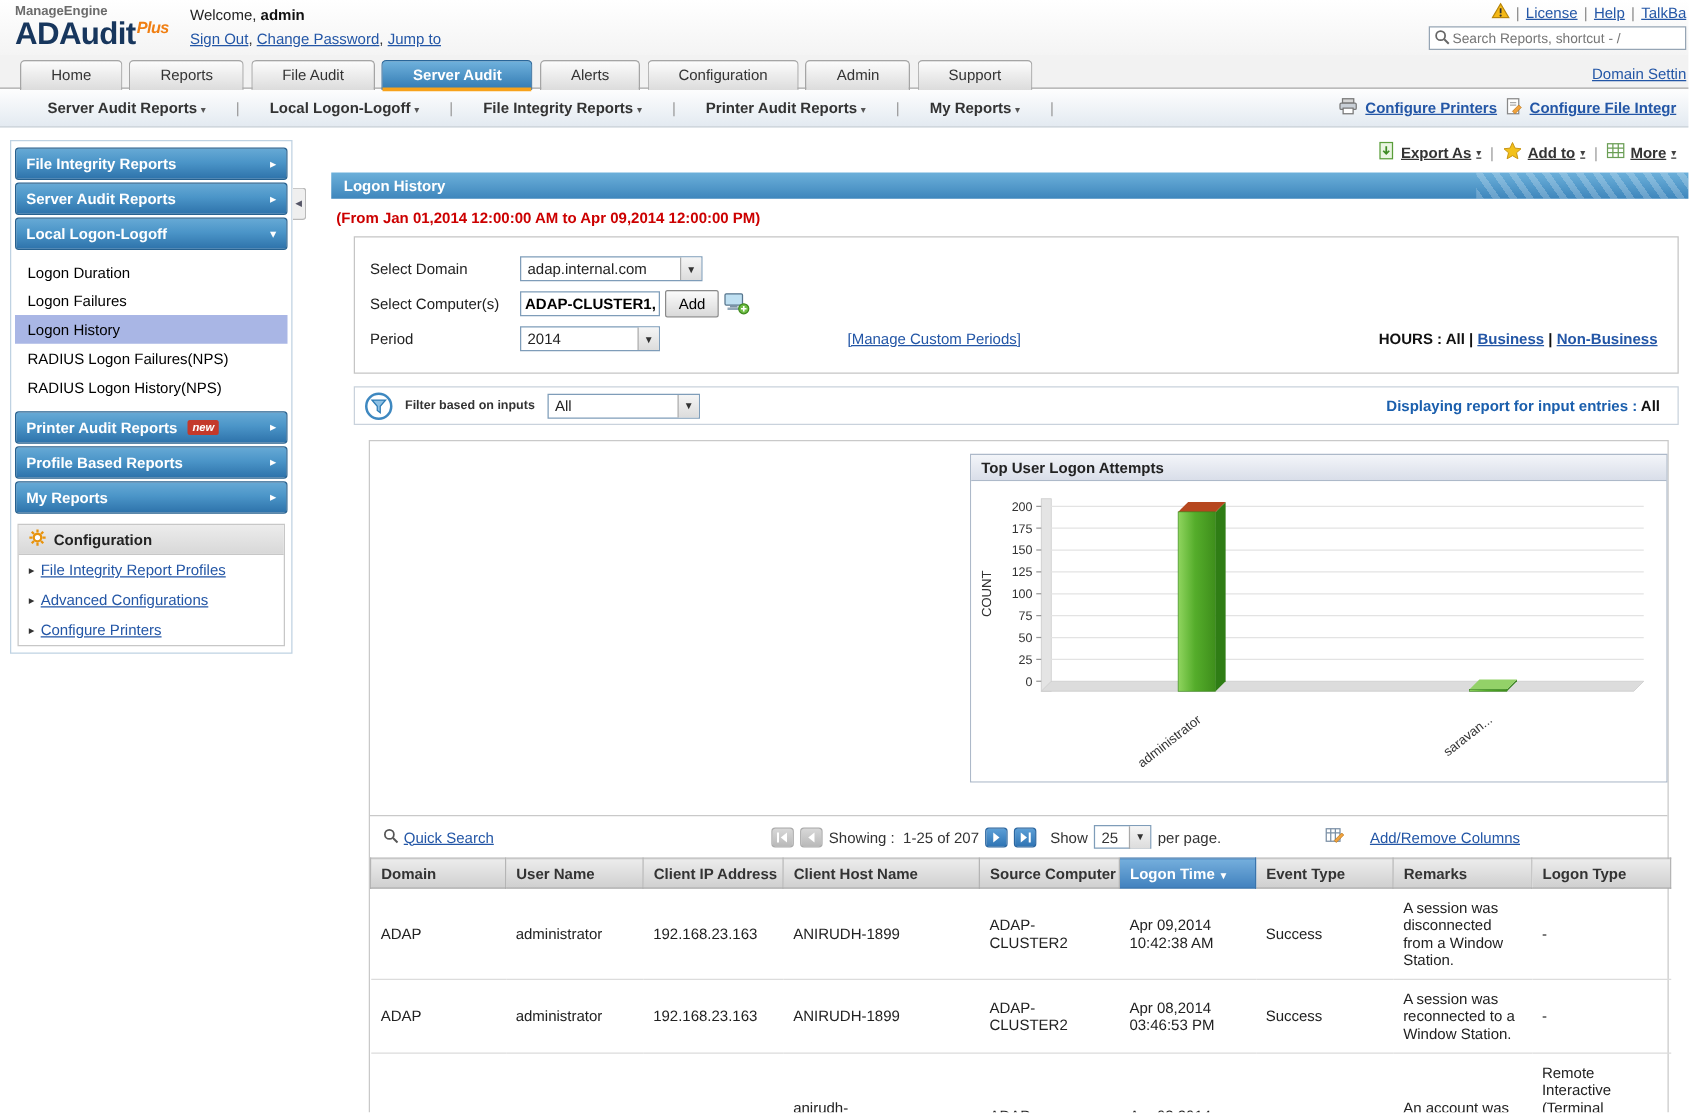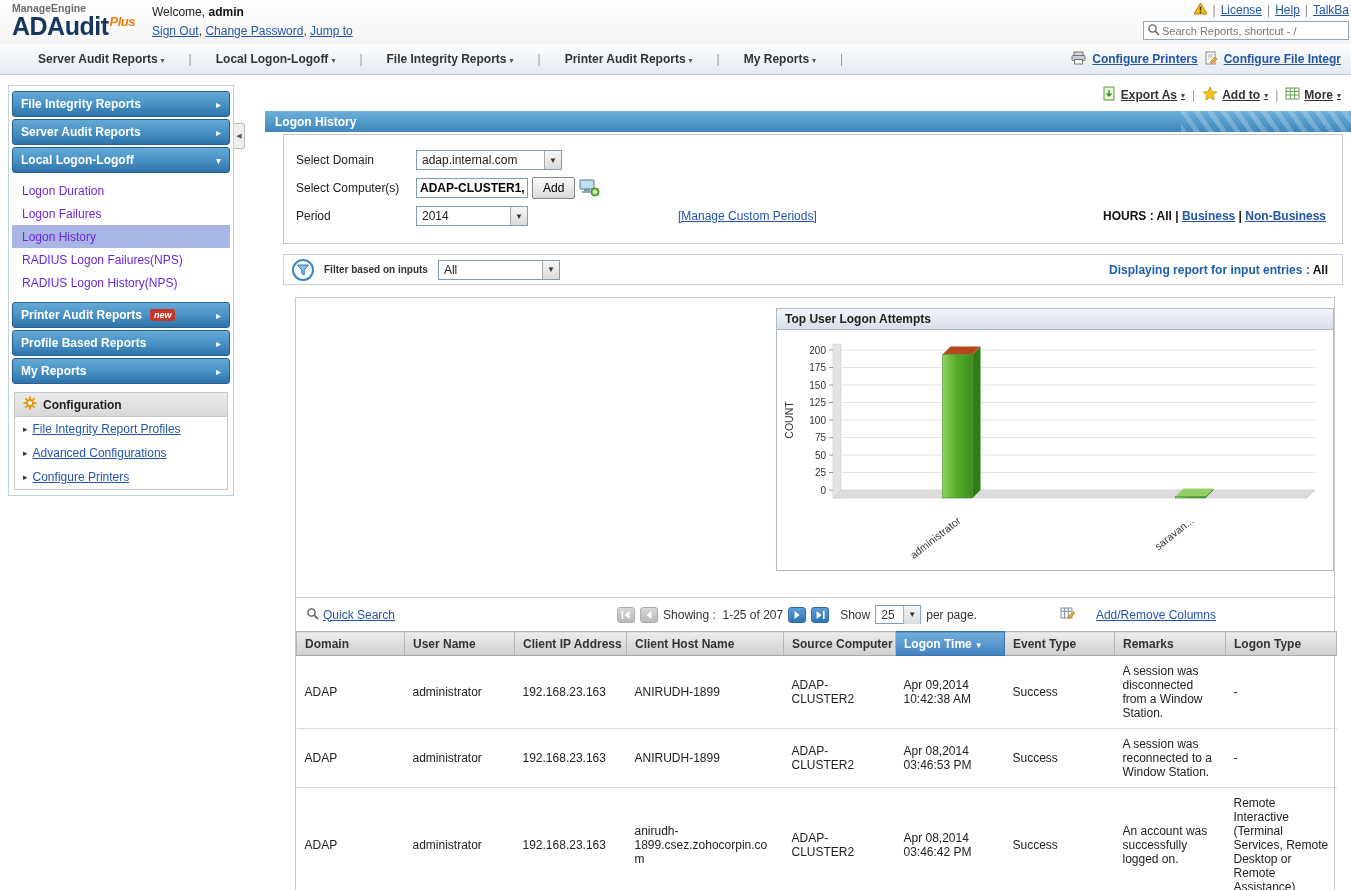--- a/index.html
+++ b/index.html
@@ -41,21 +41,21 @@
 
   
   .main { position:relative; height:787px; }
 
   
   .sidebar { position:absolute; left:8px; top:10px; width:226px; border:1px solid #BFD2E2; background:#fff; padding:3px; }
   .side-btn { position:relative; height:26px; margin:2px 0; border:1px solid #27618F; border-radius:3px; background:linear-gradient(#66A9D5 0%,#4B95C8 45%,#2E73AB 100%); color:#fff; font-weight:bold; display:flex; align-items:center; padding:0 8px; cursor:pointer; }
   .side-btn .arrow { margin-left:auto; font-size:10px; }
   .badge-new { background:#C4392B; color:#fff; font-size:9px; font-style:italic; font-weight:bold; padding:1px 4px; border-radius:2px; margin-left:8px; }
   .side-menu { padding:4px 0 6px; }
-  .side-menu-item { height:23px; display:flex; align-items:center; padding:0 10px; color:#6d28d9; cursor:pointer; }
+  .side-menu-item { height:23px; display:flex; align-items:center; padding:0 10px; color:#000000; cursor:pointer; }
   .side-menu-item.selected { background:#A9B6E5; }
   .config-box { margin:8px 2px 2px; border:1px solid #C7C7C7; }
   .config-head { height:24px; background:linear-gradient(#ECECEC,#D8D8D8); display:flex; align-items:center; gap:6px; padding:0 8px; font-weight:bold; color:#222; border-bottom:1px solid #C7C7C7; }
   .config-item { display:flex; align-items:center; gap:5px; padding:5px 8px; }
   .config-item .tri { color:#333; font-size:9px; }
   .collapse-handle { position:absolute; left:234px; top:48px; width:11px; height:26px; background:#EFEFEF; border:1px solid #B9B9B9; border-left:none; border-radius:0 3px 3px 0; display:flex; align-items:center; justify-content:center; font-size:7px; color:#556; cursor:pointer; }
 
   
   .content { position:absolute; left:265px; top:0; width:1086px; }
   .toolbar-row { display:flex; justify-content:flex-end; align-items:center; gap:7px; height:32px; padding-right:10px; font-weight:bold; color:#333; margin-top:4px; }
@@ -138,20 +138,31 @@
       <div class="searchbox">
         <span><svg width="13" height="13">
               <circle cx="5.5" cy="5.5" r="3.6" fill="none" stroke="#666" stroke-width="1.4"></circle>
               <line x1="8.4" y1="8.4" x2="12" y2="12" stroke="#666" stroke-width="1.6"></line>
             </svg></span>
         <input placeholder="Search Reports, shortcut - /" style="">
       </div>
     </div>
   </div>
 
+  <div class="tabbar">
+    <span class="tab">Home</span>
+    <span class="tab">Reports</span>
+    <span class="tab">File Audit</span>
+    <span class="tab active">Server Audit</span>
+    <span class="tab">Alerts</span>
+    <span class="tab">Configuration</span>
+    <span class="tab">Admin</span>
+    <span class="tab">Support</span>
+    <a class="domain-settings">Domain Settin</a>
+  </div>
 
   <div class="menubar">
     <span class="menu-item"><span>Server Audit Reports</span><span class="caret">▾</span></span>
     <span class="sep">|</span>
     <span class="menu-item"><span>Local Logon-Logoff</span><span class="caret">▾</span></span>
     <span class="sep">|</span>
     <span class="menu-item"><span>File Integrity Reports</span><span class="caret">▾</span></span>
     <span class="sep">|</span>
     <span class="menu-item"><span>Printer Audit Reports</span><span class="caret">▾</span></span>
     <span class="sep">|</span>
@@ -271,20 +282,21 @@
                 <line x1="9.6" y1="1" x2="9.6" y2="12" stroke="#6A9E55"></line>
               </svg></span>
           <span>More</span>
             <span class="caret">▾</span>
         </span>
       </div>
 
       <div class="report-header">
         <span>Logon History</span>
       </div>
+      <div class="date-range">(From Jan 01,2014 12:00:00 AM to Apr 09,2014 12:00:00 PM)</div>
 
       <div class="form-box">
         <div class="form-row">
           <span class="flabel">Select Domain</span>
           <span class="sel" style="width:146px">
               <span class="val">adap.internal.com</span>
               <span class="arrow">▼</span>
             </span>
         </div>
         <div class="form-row">

